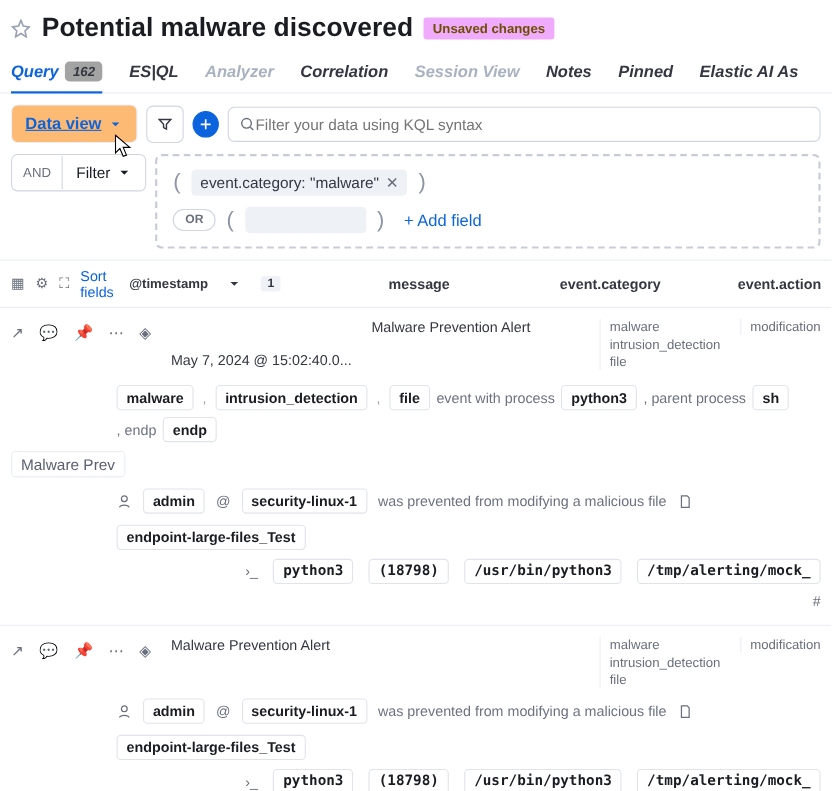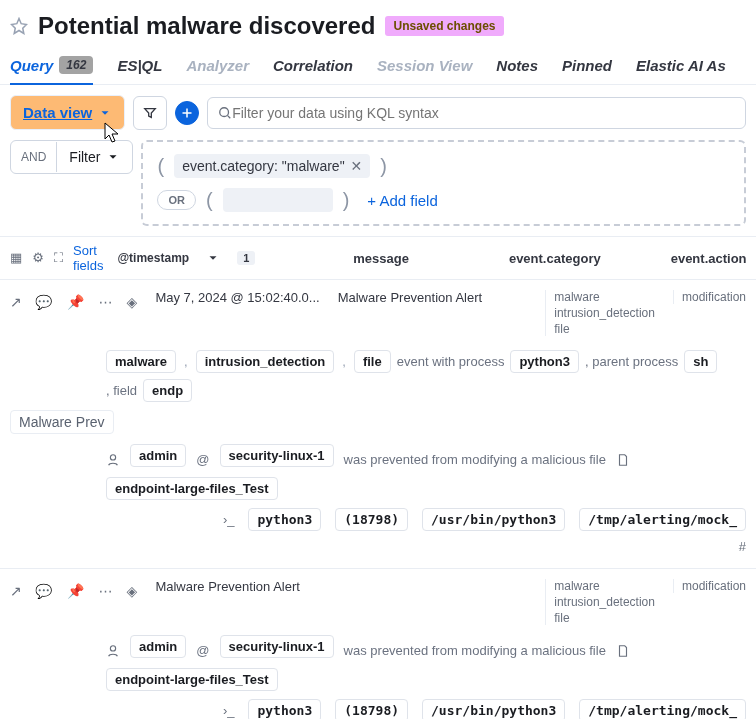--- a/index.html
+++ b/index.html
@@ -49,32 +49,32 @@
 .sort-link { color: #0b64dd; font-weight: 500; cursor: pointer; }
 .col-ts { display: flex; align-items: center; gap: 17px; font-weight: 600; font-size: 12px; }
 .col-ts .count { background: #eef1f6; padding: 1px 6px; border-radius: 3px; font-size: 11px; }
 .col { font-weight: 600; font-size: 13px; }
 
 
 .event { border-bottom: 1px solid #e9edf3; padding: 10px 10px 14px 10px; }
 .ev-line1 { display: flex; align-items: flex-start; gap: 18px; }
 .row-icons { display: flex; gap: 14px; color: #69707d; padding-top: 4px; }
 .row-icons span { cursor: pointer; }
-.ts { color: #343741; font-size: 13px; white-space: nowrap; }
+.ts { color: #343741; font-size: 13px; white-space: nowrap; margin-top: 30px; }
 .msg { color: #343741; font-size: 13px; white-space: nowrap; }
 .catcol { display: flex; flex-direction: column; gap: 2px; border-left: 1px solid #e9edf3; padding-left: 8px; font-size: 12px; color: #69707d; }
 .actcol { border-left: 1px solid #e9edf3; padding-left: 8px; font-size: 12px; color: #69707d; }
 
 .ev-tags { display: flex; align-items: center; gap: 6px; margin-top: 14px; margin-left: 96px; flex-wrap: wrap; font-size: 13px; }
 .pill { background: #fff; border: 1px solid #dfe3ea; border-radius: 4px; padding: 3px 8px; font-weight: 600; color: #1a1c21; }
 .pill.light { font-weight: 400; color: #5a6270; border-color: #e9edf3; }
 .sep { color: #98a2b3; margin: 0 2px; }
 .muted { color: #6b7280; font-size: 13px; }
 
-.ev-detail { display: flex; align-items: flex-end; gap: 10px; margin-top: 10px; margin-left: 96px; flex-wrap: wrap; font-size: 13px; }
+.ev-detail { display: flex; align-items: center; gap: 10px; margin-top: 10px; margin-left: 96px; flex-wrap: wrap; font-size: 13px; }
 .proc-line { display: flex; align-items: center; gap: 14px; margin-top: 8px; justify-content: flex-end; font-size: 13px; }
 .proc-line .pill { font-family: ui-monospace, Menlo, monospace; font-size: 13px; }
 .mono { font-family: ui-monospace, Menlo, monospace; }
 
 .mini-icon { width: 14px; height: 14px; display: inline-block; }
 .cursor-svg { position: absolute; left: 104px; top: 122px; pointer-events: none; }
 </style>
 </head>
 <body>
 
@@ -197,21 +197,21 @@
     <div class="ev-tags">
       <span class="pill">malware</span>
         <span class="sep">,</span>
       <span class="pill">intrusion_detection</span>
         <span class="sep">,</span>
       <span class="pill">file</span>
       <span class="muted">event with process</span>
       <span class="pill">python3</span>
       <span class="muted">, parent process</span>
       <span class="pill">sh</span>
-      <span class="muted">, field</span>
+      <span class="muted">, endp</span>
       <span class="pill">endp</span>
     </div>
     <div style="display:flex;margin-top:8px;">
       <span class="pill light">Malware Prev</span>
     </div>
     <div class="ev-detail">
       <svg class="mini-icon" viewBox="0 0 16 16" fill="none" stroke="#69707d" stroke-width="1.3">
           <circle cx="8" cy="5" r="3"></circle>
           <path d="M3 14c1-3 9-3 10 0"></path>
         </svg>

